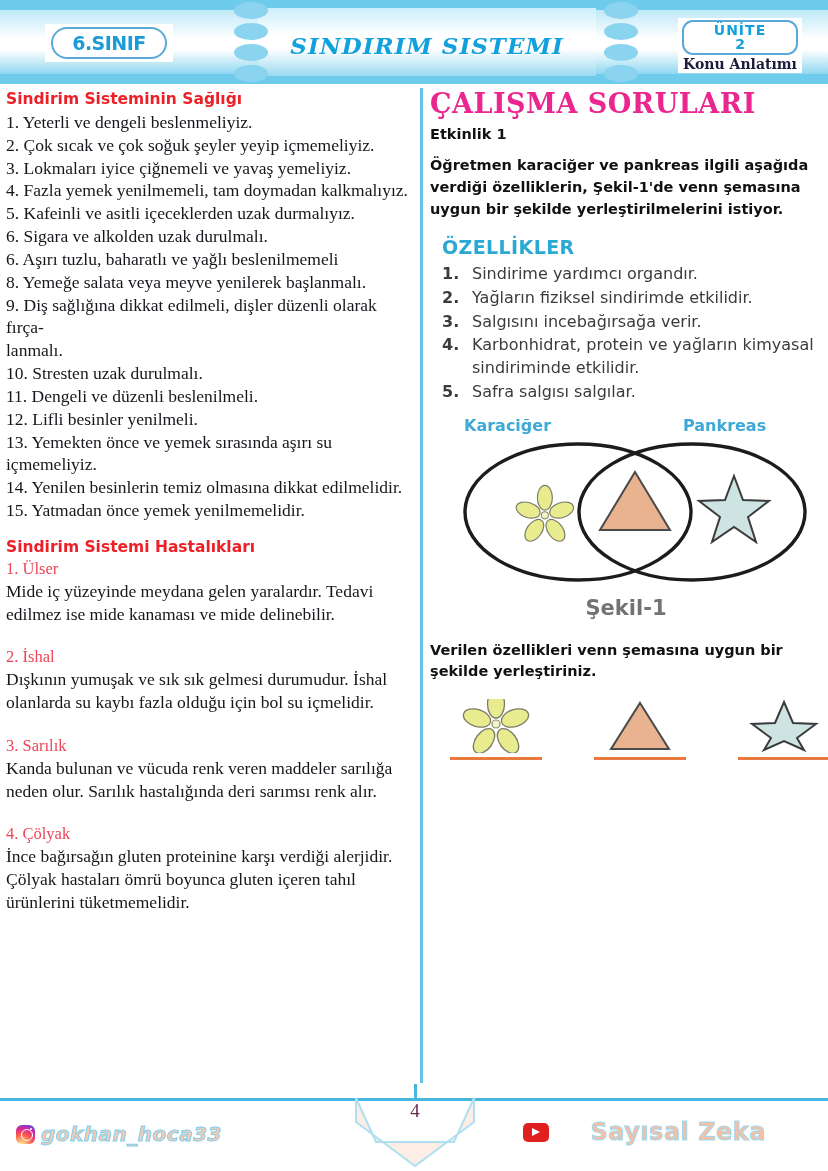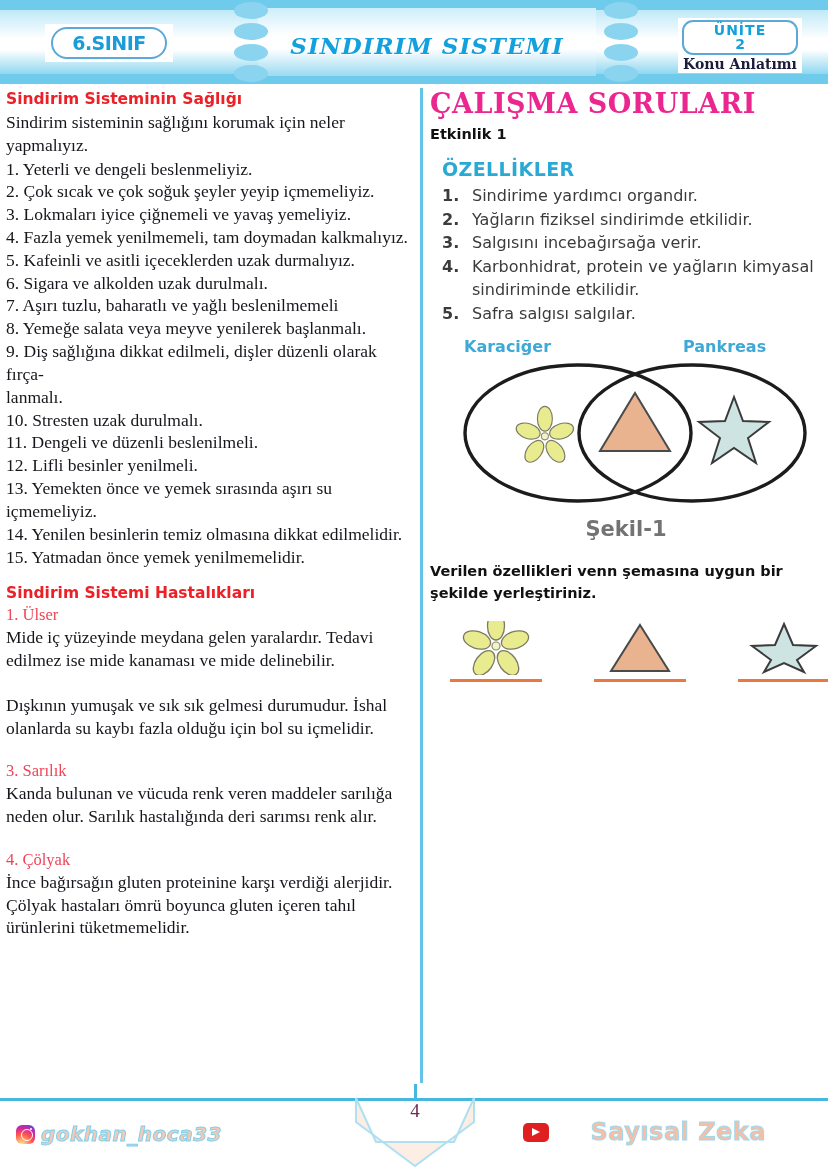--- a/index.html
+++ b/index.html
@@ -433,64 +433,65 @@
     </div>
     <span class="unit-sub">Konu Anlatımı</span>
   </div>
 </div>
 
 <div class="page-body">
   <div class="col-divider"></div>
 
   <div class="col-left">
     <div class="sec-head-red">Sindirim Sisteminin Sağlığı</div>
-    <div class="intro-line">Sindirim sisteminin sağlığını korumak için neler yapmalıyız.</div>
 
     <ul class="num-list">
       <li>1. Yeterli ve dengeli beslenmeliyiz.</li>
       <li>2. Çok sıcak ve çok soğuk şeyler yeyip içmemeliyiz.</li>
       <li>3. Lokmaları iyice çiğnemeli ve yavaş yemeliyiz.</li>
       <li>4. Fazla yemek yenilmemeli, tam doymadan kalkmalıyız.</li>
       <li>5. Kafeinli ve asitli içeceklerden uzak durmalıyız.</li>
       <li>6. Sigara ve alkolden uzak durulmalı.</li>
-      <li>7. Aşırı tuzlu, baharatlı ve yağlı beslenilmemeli</li>
+      <li>6. Aşırı tuzlu, baharatlı ve yağlı beslenilmemeli</li>
       <li>8. Yemeğe salata veya meyve yenilerek başlanmalı.</li>
       <li>9. Diş sağlığına dikkat edilmeli, dişler düzenli olarak fırça-</li>
       <li>lanmalı.</li>
       <li>10. Stresten uzak durulmalı.</li>
       <li>11. Dengeli ve düzenli beslenilmeli.</li>
       <li>12. Lifli besinler yenilmeli.</li>
       <li>13. Yemekten önce ve yemek sırasında aşırı su içmemeliyiz.</li>
       <li>14. Yenilen besinlerin temiz olmasına dikkat edilmelidir.</li>
       <li>15. Yatmadan önce yemek yenilmemelidir.</li>
     </ul>
 
     <div class="gap-16"></div>
     <div class="sec-head-red">Sindirim Sistemi Hastalıkları</div>
 
     <div>
       <div class="disease-title">1. Ülser</div>
       <div class="disease-body">Mide iç yüzeyinde meydana gelen yaralardır. Tedavi edilmez ise mide kanaması ve mide delinebilir.</div>
     </div>
     <div>
+      <div class="disease-title">2. İshal</div>
       <div class="disease-body">Dışkının yumuşak ve sık sık gelmesi durumudur. İshal olanlarda su kaybı fazla olduğu için bol su içmelidir.</div>
     </div>
     <div>
       <div class="disease-title">3. Sarılık</div>
       <div class="disease-body">Kanda bulunan ve vücuda renk veren maddeler sarılığa neden olur. Sarılık hastalığında deri sarımsı renk alır.</div>
     </div>
     <div>
       <div class="disease-title">4. Çölyak</div>
       <div class="disease-body">İnce bağırsağın gluten proteinine karşı verdiği alerjidir. Çölyak hastaları ömrü boyunca gluten içeren tahıl ürünlerini tüketmemelidir.</div>
     </div>
   </div>
 
   <div class="col-right">
     <div class="study-title">ÇALIŞMA SORULARI</div>
     <div class="activity-label">Etkinlik 1</div>
+    <div class="activity-text">Öğretmen karaciğer ve pankreas ilgili aşağıda verdiği özelliklerin, Şekil-1'de venn şemasına uygun bir şekilde yerleştirilmelerini istiyor.</div>
 
     <div class="props-block">
       <div class="props-head">ÖZELLİKLER</div>
       <ul class="props-list">
         <li>
           <span class="pnum">1.</span>
           <span class="ptext">Sindirime yardımcı organdır.</span>
         </li>
         <li>
           <span class="pnum">2.</span>

